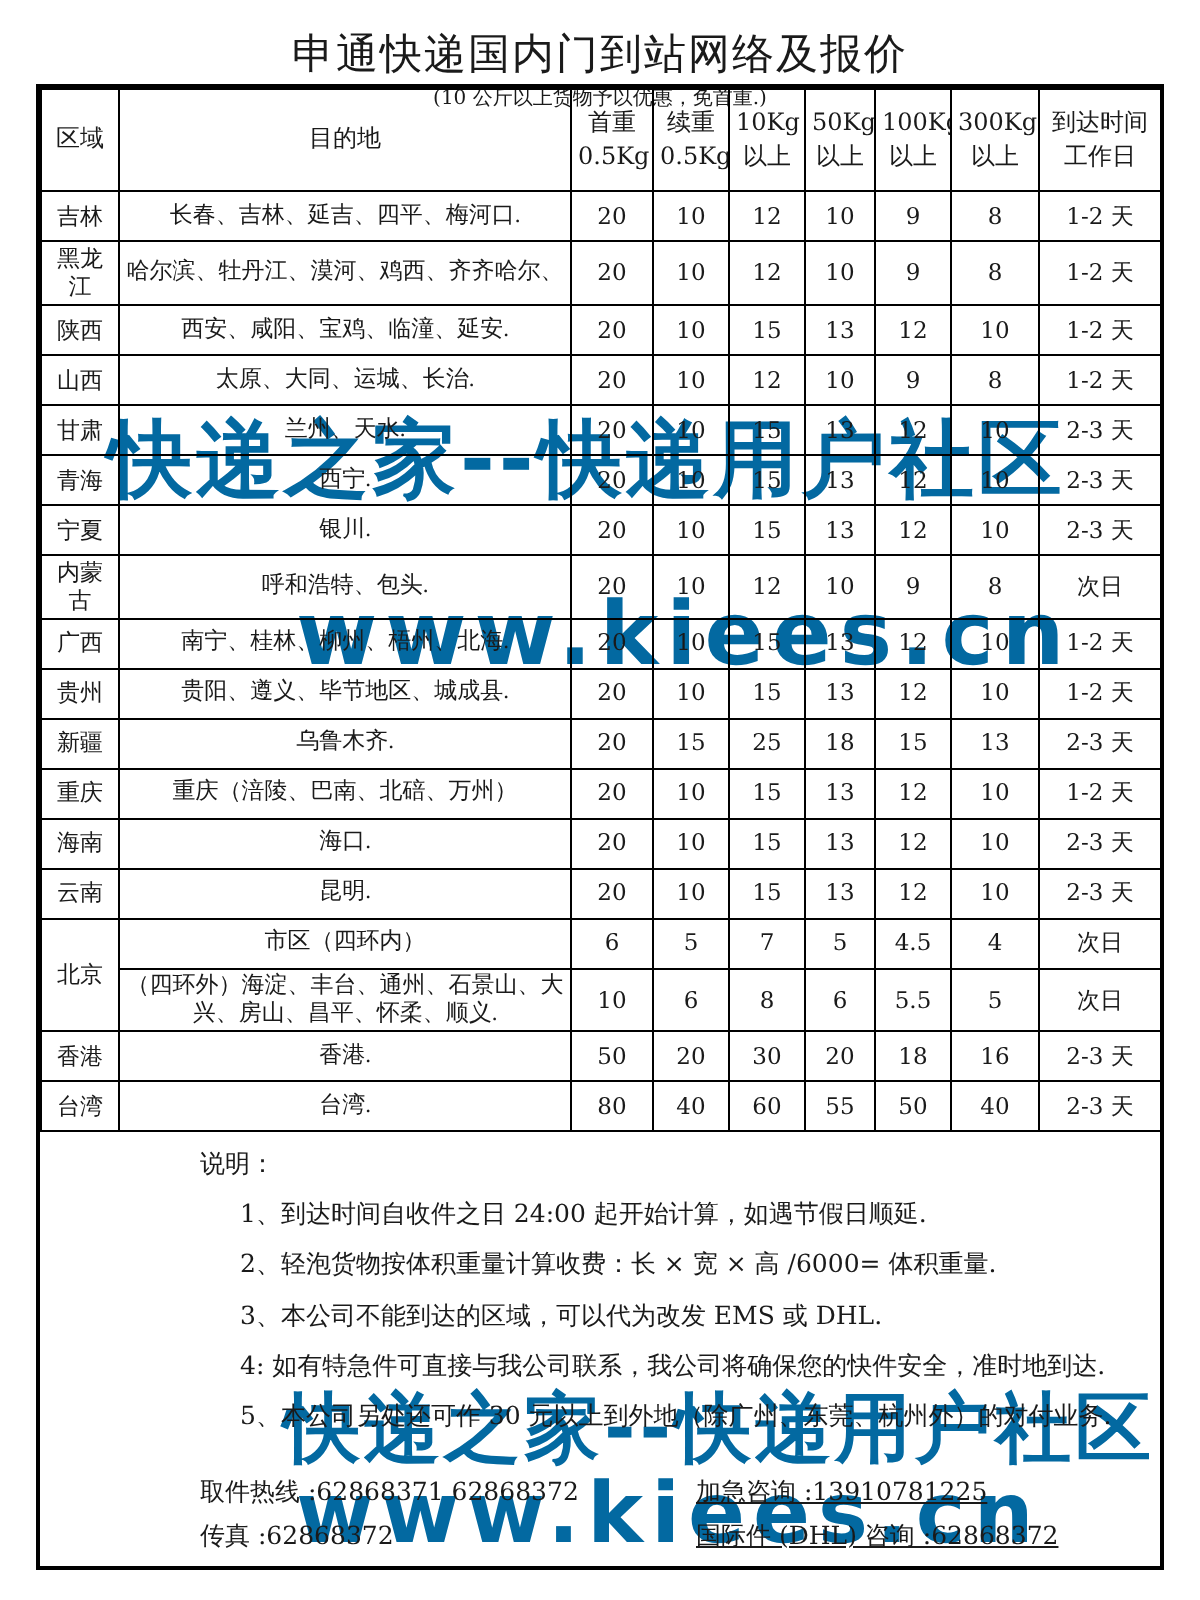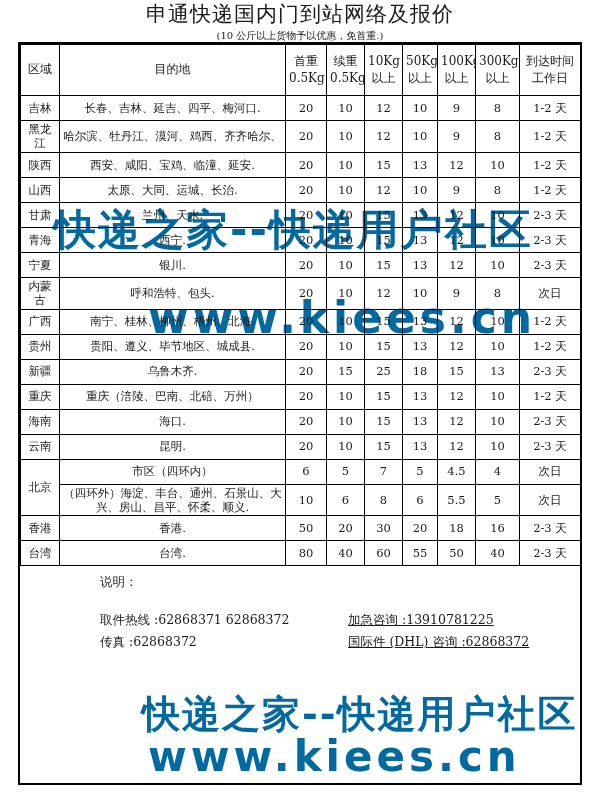--- a/index.html
+++ b/index.html
@@ -6,21 +6,21 @@
   body {
     width:600px; height:800px;
     background:#ffffff;
     color:#1a1a1a;
     font-family:"DejaVu Serif", serif;
     position:relative;
     overflow:hidden;
   }
   .title {
     text-align:center;
-    padding-top:0;
+    padding-top:13px;
     font-size:21px;
     letter-spacing:1px;
   }
   .subtitle {
     text-align:center;
     font-size:10px;
     margin-top:1px;
   }
   .sheet {
     position:absolute;
@@ -61,21 +61,21 @@
     overflow:hidden;
   }
   table.rate thead th {
     height:48px;
     font-weight:normal;
     font-size:12px;
     white-space:pre-line;
     line-height:1.45;
   }
   table.rate tbody td { height:22px; line-height:1.25; }
-  td.dest { text-align:left; padding-left:8px; }
+  td.dest { text-align:left; padding-left:8px;font-family:Liberation Serif, serif; }
   
   .notes { position:relative; z-index:1; margin-top:8px; font-size:12.5px; }
   .notes-title { margin-left:80px; }
   .note-item { margin-left:100px; margin-top:7px; line-height:1.45; }
   .contacts { display:flex; margin-top:18px; position:relative; z-index:1; font-size:12.5px; }
   .contact-col-left  { margin-left:80px; width:248px; }
   .contact-col-right { flex:1;text-decoration:underline; }
   .contact-line { line-height:22px; }
 </style>
 </head>
@@ -319,20 +319,27 @@
           <td>55</td>
           <td>50</td>
           <td>40</td>
           <td>2-3 天</td>
         </tr>
       </tbody>
   </table>
 
   <div class="notes">
     <div class="notes-title">说明：</div>
+    <div id="notes-list">
+        <div class="note-item">1、到达时间自收件之日 24:00 起开始计算，如遇节假日顺延.</div>
+        <div class="note-item">2、轻泡货物按体积重量计算收费：长 × 宽 × 高 /6000= 体积重量.</div>
+        <div class="note-item">3、本公司不能到达的区域，可以代为改发 EMS 或 DHL.</div>
+        <div class="note-item">4: 如有特急件可直接与我公司联系，我公司将确保您的快件安全，准时地到达.</div>
+        <div class="note-item">5、本公司另处还可作 30 元以上到外地（除广州、东莞、杭州外）的对付业务.</div>
+      </div>
     <div class="contacts">
       <div class="contact-col-left" id="contact-left">
           <div class="contact-line">取件热线 :62868371 62868372</div>
           <div class="contact-line">传真 :62868372</div>
         </div>
       <div class="contact-col-right" id="contact-right">
           <div class="contact-line">加急咨询 :13910781225</div>
           <div class="contact-line">国际件 (DHL) 咨询 :62868372</div>
         </div>
     </div>

